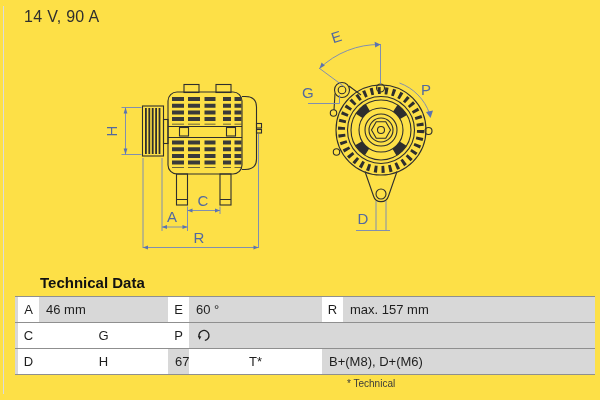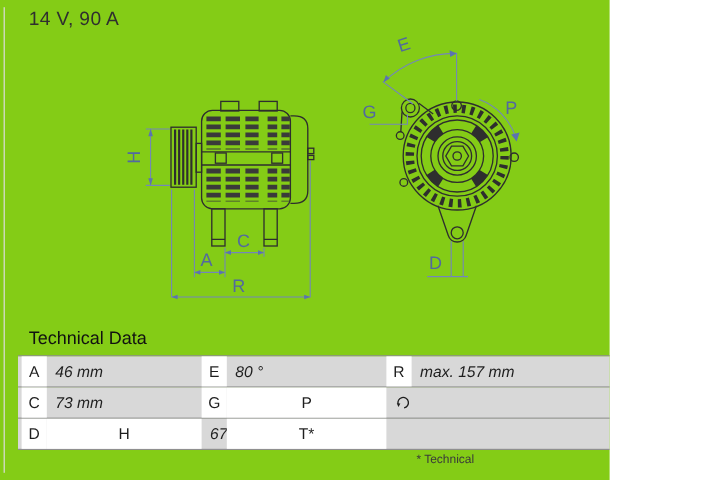--- a/index.html
+++ b/index.html
@@ -1,27 +1,27 @@
 <!DOCTYPE html>
 <html><head>
 <meta charset="utf-8">
 <style>
   html,body{margin:0;padding:0;background:#fff;}
-  .stage{position:relative;width:508px;height:400px;background:#84cc16;overflow:hidden;
+  .stage{position:relative;width:600px;height:400px;background:#fde047;overflow:hidden;
          font-family:"Liberation Sans",sans-serif;color:#1e1e1e;}
   .left-edge{position:absolute;left:3px;top:6px;width:1px;height:388px;background:#dcdcdc;}
   .title{position:absolute;left:24px;top:8px;font-size:16px;color:#2f2f2f;letter-spacing:.3px;}
   .drawings{position:absolute;left:0;top:0;width:600px;height:272px;}
-  .heading{position:absolute;left:24px;top:274px;font-size:15px;font-weight:normal;color:#111;}
+  .heading{position:absolute;left:40px;top:274px;font-size:15px;font-weight:bold;color:#111;}
   .tdata{position:absolute;left:15px;top:296px;width:580px;border-top:1px solid #8f8f8f;}
   .trow{display:grid;grid-template-columns:3px 21px 129px 21px 133px 21px 1fr;
         height:25px;background:#d8d8d8;border-bottom:1px solid #8f8f8f;}
   .k{background:#ffffff;display:flex;align-items:center;justify-content:center;
      font-size:13px;color:#1e1e1e;}
-  .v{display:flex;align-items:center;padding-left:7px;font-size:13px;color:#1e1e1e;white-space:nowrap;font-style:italic;}
+  .v{display:flex;align-items:center;padding-left:7px;font-size:13px;color:#1e1e1e;white-space:nowrap;}
   .sliver{background:transparent;}
   .footnote{position:absolute;left:347px;top:378px;font-size:10px;color:#3a3a3a;}
   svg text{font-family:"Liberation Sans",sans-serif;}
 </style>
 </head>
 <body>
 
 <div class="stage">
 
   <div class="left-edge"></div>
@@ -147,44 +147,44 @@
 
   <div class="heading">Technical Data</div>
 
   <div class="tdata">
 
     <div class="trow">
       <div class="sliver"></div>
       <div class="k">A</div>
       <div class="v">46 mm</div>
       <div class="k">E</div>
-      <div class="v">80 °</div>
+      <div class="v">60 °</div>
       <div class="k">R</div>
       <div class="v">max. 157 mm</div>
     </div>
 
     <div class="trow">
       <div class="sliver"></div>
       <div class="k">C</div>
-      <div class="v">73 mm</div>
       <div class="k">G</div>
       <div class="k">P</div>
       <div class="v">
         <svg width="16" height="16" viewBox="0 0 16 16">
           <path d="M8.85,12.4 A5 5 0 1 0 3.15,8.8" fill="none" stroke="#1f1f1f" stroke-width="1.3"></path>
           <polygon points="1.9,8.0 5.3,8.4 3.5,11.7" fill="#1f1f1f"></polygon>
         </svg>
       </div>
     </div>
 
     <div class="trow">
       <div class="sliver"></div>
       <div class="k">D</div>
       <div class="k">H</div>
       <div class="v">67 mm</div>
       <div class="k">T*</div>
+      <div class="v">B+(M8), D+(M6)</div>
     </div>
 
   </div>
 
   <div class="footnote">* Technical</div>
 
 </div>
 
 </body></html>

